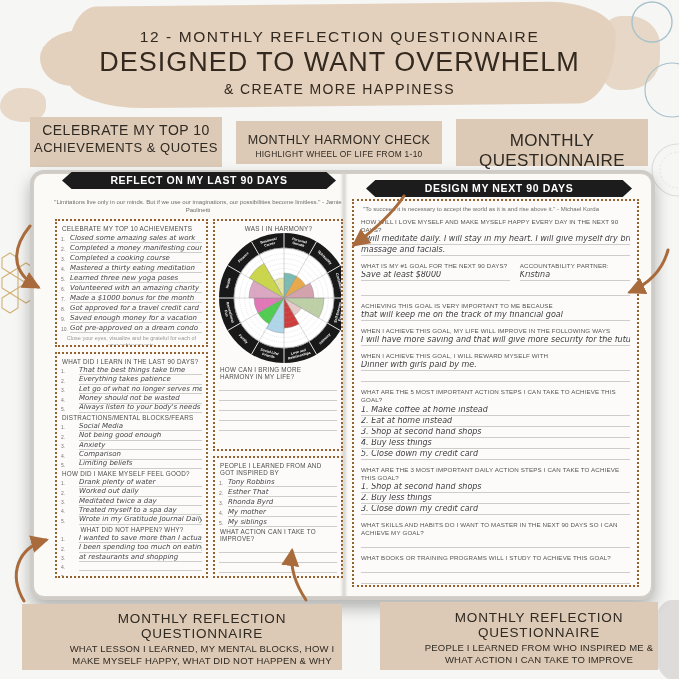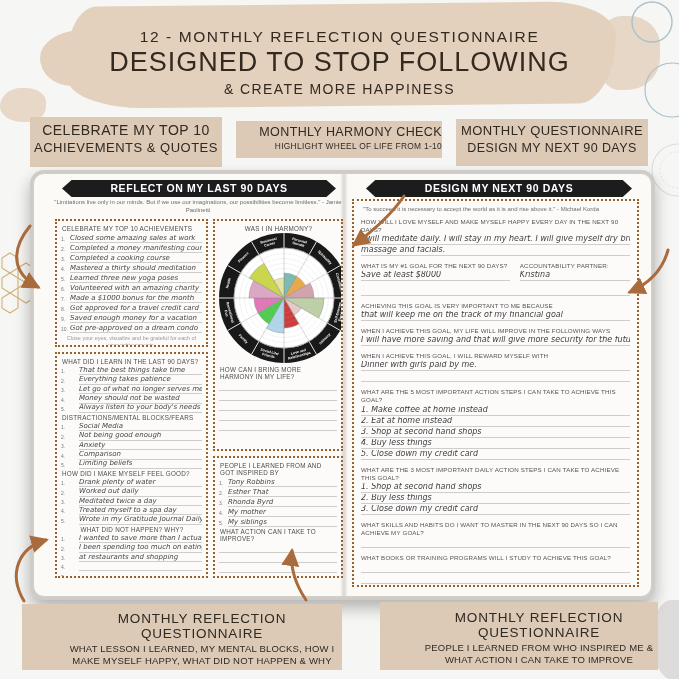--- a/index.html
+++ b/index.html
@@ -19,35 +19,35 @@
   #headerText{left:0;top:28px;width:679px;text-align:center;letter-spacing:1px;}
   #hLine1{font-size:15.5px;letter-spacing:1.6px;}
   #hLine2{font-size:27px;letter-spacing:1px;margin-top:1px;}
   #hLine3{font-size:14px;letter-spacing:1.4px;margin-top:3px;}
 
   
   .tcall{background:#dcc9b6;text-align:center;color:#2f2a22;}
   #tc0{left:30px;top:117px;width:192px;height:50px;padding-top:5px;}
   #tc0 .t{font-size:14px;letter-spacing:.5px;}
   #tc0 .s{font-size:13px;letter-spacing:.5px;margin-top:2px;}
-  #tc1{left:236px;top:121px;width:206px;height:37px;padding-top:4px;text-align:right;}
+  #tc1{left:236px;top:121px;width:206px;height:43px;padding-top:12px;}
   #tc1 .t{font-size:12.5px;letter-spacing:.4px;}
   #tc1 .s{font-size:8.4px;letter-spacing:.3px;margin-top:2px;}
   #tc2{left:456px;top:119px;width:192px;height:47px;padding-top:4px;}
-  #tc2 .t{font-size:13px;letter-spacing:.4px;}
+  #tc2 .t{font-size:17px;letter-spacing:.4px;margin-top:8px;}
   #tc2 .s{font-size:12.5px;letter-spacing:.4px;margin-top:3px;}
 
   
   #book{left:30px;top:170px;width:625px;height:430px;background:#cfccc7;border-radius:14px;box-shadow:0 8px 16px rgba(0,0,0,.28);}
   #pages{left:33px;top:173px;width:619px;height:424px;background:#fbfaf7;border-radius:11px;border:1px solid #d4cfc6;}
   #spine{left:340px;top:174px;width:8px;height:422px;background:linear-gradient(90deg,rgba(0,0,0,0) 0%,rgba(0,0,0,.14) 50%,rgba(0,0,0,0) 100%);}
 
   
   .ribbon{background:#1c1c1c;color:#fff;text-align:center;font-size:10.5px;font-weight:bold;letter-spacing:.6px;line-height:17px;clip-path:polygon(0 50%,3.5% 0,96.5% 0,100% 50%,96.5% 100%,3.5% 100%);}
-  #lban{left:62px;top:180px;width:274px;height:17px;}
+  #lban{left:62px;top:172px;width:274px;height:17px;}
   #rban{left:366px;top:180px;width:266px;height:17px;}
   .pquote{font-size:6px;color:#6d6d6d;text-align:center;line-height:1.3;}
   #lquote{left:54px;top:199px;width:288px;}
 
   
   .dotbox{border:2px dotted #96602f;padding:3px 4px 2px 4px;overflow:hidden;background:rgba(255,255,255,.25);}
   #boxA{left:55px;top:219px;width:153px;height:128px;}
   #boxB{left:55px;top:352px;width:153px;height:226px;}
   #boxC{left:213px;top:219px;width:130px;height:232px;}
   #boxD{left:213px;top:456px;width:130px;height:122px;}
@@ -103,21 +103,21 @@
     <path d="M2,278 l8,-5 8,5 0,10 -8,5 -8,-5 z" transform="translate(0,-250)"></path>
     <path d="M18,268 l8,-5 8,5 0,10 -8,5 -8,-5 z" transform="translate(0,-250)"></path>
     <path d="M2,298 l8,-5 8,5 0,10 -8,5 -8,-5 z" transform="translate(0,-250)"></path>
     <path d="M18,288 l8,-5 8,5 0,10 -8,5 -8,-5 z" transform="translate(0,-250)"></path>
   </g>
 </svg>
 <div class="abs" style="left:652px;top:600px;width:40px;height:80px;background:#dedcda;border-radius:50% 40% 45% 55%;"></div>
 
 <div class="abs" id="headerText">
   <div id="hLine1">12 - MONTHLY REFLECTION QUESTIONNAIRE</div>
-  <div id="hLine2">DESIGNED TO STOP FOLLOWING</div>
+  <div id="hLine2">DESIGNED TO WANT OVERWHELM</div>
   <div id="hLine3">&amp; CREATE MORE HAPPINESS</div>
 </div>
 
 <div class="abs tcall" id="tc0">
   <div class="t">CELEBRATE MY TOP 10</div>
   <div class="s">ACHIEVEMENTS &amp; QUOTES</div>
 </div>
 <div class="abs tcall" id="tc1">
   <div class="t">MONTHLY HARMONY CHECK</div>
   <div class="s">HIGHLIGHT WHEEL OF LIFE FROM 1-10</div>
@@ -144,21 +144,21 @@
       <div class="line">
         <span class="num">2.</span>
         <span class="lt">Completed a money manifesting course</span>
       </div>
       <div class="line">
         <span class="num">3.</span>
         <span class="lt">Completed a cooking course</span>
       </div>
       <div class="line">
         <span class="num">4.</span>
-        <span class="lt">Mastered a thirty should meditation</span>
+        <span class="lt">Mastered a thirty eating meditation</span>
       </div>
       <div class="line">
         <span class="num">5.</span>
         <span class="lt">Learned three new yoga poses</span>
       </div>
       <div class="line">
         <span class="num">6.</span>
         <span class="lt">Volunteered with an amazing charity</span>
       </div>
       <div class="line">

